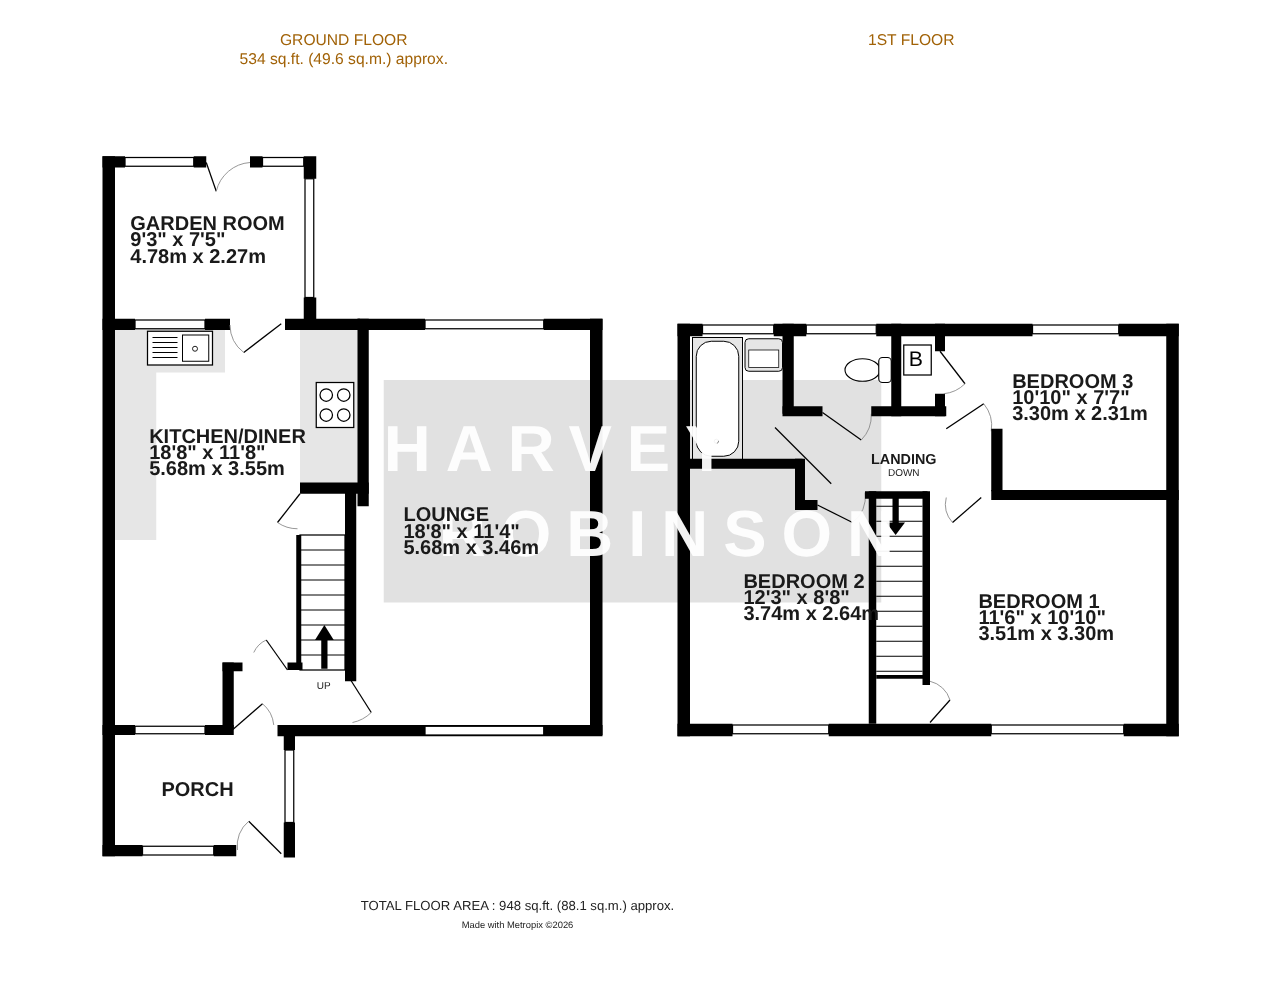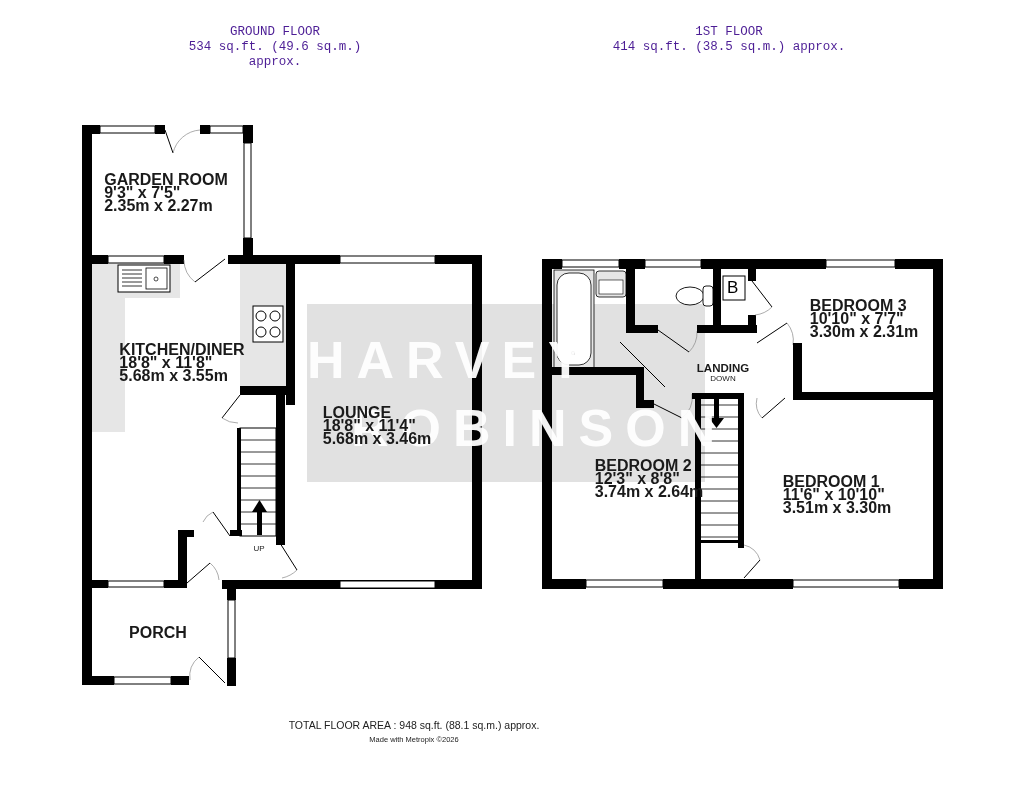--- a/index.html
+++ b/index.html
@@ -1,37 +1,36 @@
 <!DOCTYPE html>
 <html><head>
 <meta charset="utf-8">
 <style>
   html, body { margin: 0; padding: 0; background: #ffffff; }
   body { width: 1024px; height: 788px; position: relative; overflow: hidden; font-family: "Liberation Sans", sans-serif; }
-  .floor-title { position: absolute; text-align: center; color: #4c1d95; font-size: 12.5px; line-height: 15px; font-family: Liberation Mono, monospace; }
+  .floor-title { position: absolute; text-align: center; color: #a16207; font-size: 12.5px; line-height: 15px; }
   svg#plan { position: absolute; left: 0; top: 0; }
   .room-label { position: absolute; text-align: left; font-weight: bold; color: #1a1a1a; font-size: 16px; line-height: 13px; transform: translateX(-50%); white-space: nowrap; }
   .small-label { position: absolute; font-size: 8px; color: #222; transform: translateX(-50%); text-align: right; }
   .landing-label { position: absolute; text-align: center; color: #1a1a1a; transform: translateX(-50%); }
   .landing-label .name { font-weight: bold; font-size: 11.5px; }
   .landing-label .sub { font-size: 8px; }
   .watermark { position: absolute; left: 307px; top: 304px; width: 398px; height: 178px; background: rgba(200,200,200,0.55); }
   .wm-text { position: absolute; left: 307px; width: 450px; text-align: left; color: #ffffff; font-size: 52px; letter-spacing: 12px; font-weight: 700; opacity: 0.95; }
   .footer { position: absolute; left: 0; width: 828px; text-align: center; color: #222; }
 </style>
 </head>
 <body>
 
 <div class="floor-title" style="left:160px; top:25px; width:230px;">
   <div>GROUND FLOOR</div>
   <div>534 sq.ft. (49.6 sq.m.) approx.</div>
 </div>
 <div class="floor-title" style="left:609px; top:25px; width:240px;">
   <div>1ST FLOOR</div>
-  <div>414 sq.ft. (38.5 sq.m.) approx.</div>
 </div>
 
 <div class="watermark"></div>
 
 <svg id="plan" width="1024" height="788" viewBox="0 0 1024 788">
 
   <g>
 
     <rect x="91" y="262" width="89" height="36" fill="#e6e6e6"></rect>
     <rect x="91" y="262" width="34" height="170" fill="#e6e6e6"></rect>
@@ -213,21 +212,21 @@
     <path d="M757 398 A 22 22 0 0 0 762 418" fill="none" stroke="#888" stroke-width="0.7"></path>
   </g>
 </svg>
 
 <div class="wm-text" style="top:330px;">HARVEY</div>
 <div class="wm-text" style="top:398px;padding-left:44px;">ROBINSON</div>
 
 <div class="room-label" style="left:166px; top:173px;">
   <div>GARDEN ROOM</div>
   <div>9'3"  x 7'5"</div>
-  <div>2.35m  x 2.27m</div>
+  <div>4.78m  x 2.27m</div>
 </div>
 <div class="room-label" style="left:182px; top:343px;">
   <div>KITCHEN/DINER</div>
   <div>18'8"  x 11'8"</div>
   <div>5.68m  x 3.55m</div>
 </div>
 <div class="room-label" style="left:377px; top:406px;">
   <div>LOUNGE</div>
   <div>18'8"  x 11'4"</div>
   <div>5.68m  x 3.46m</div>

